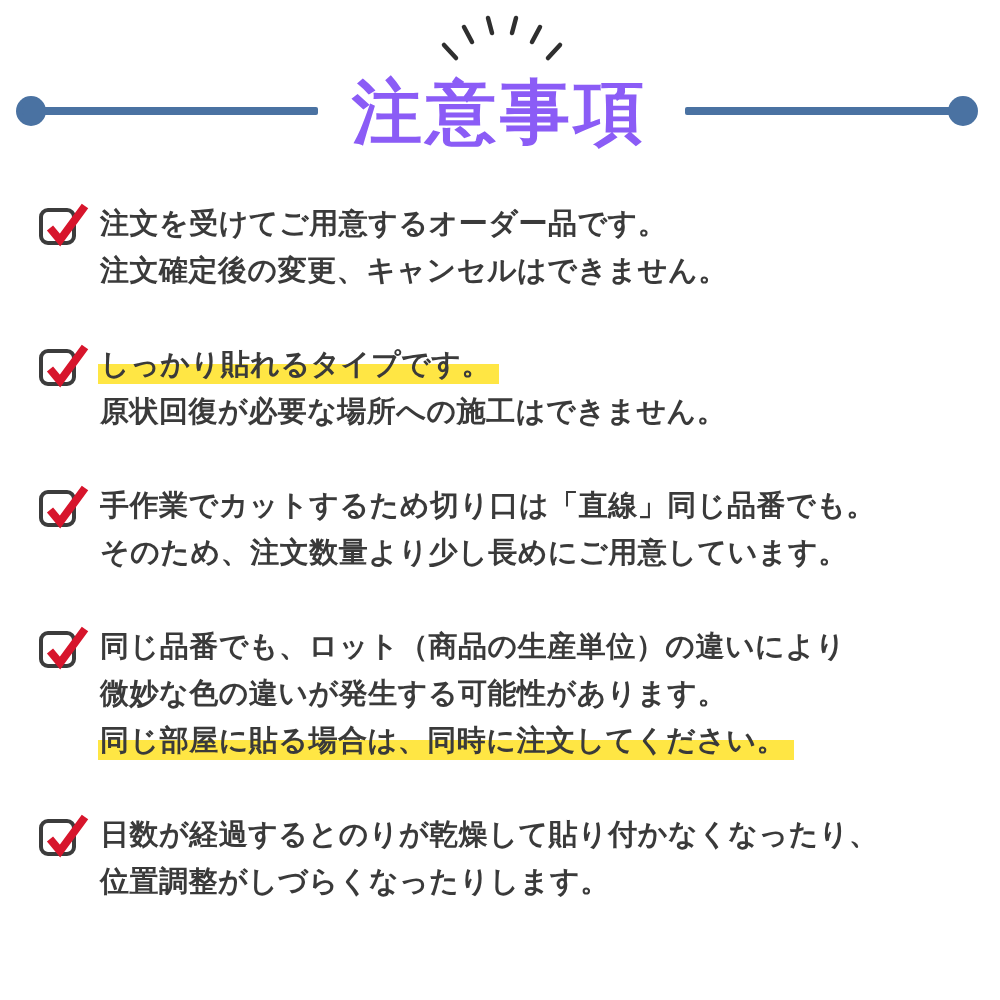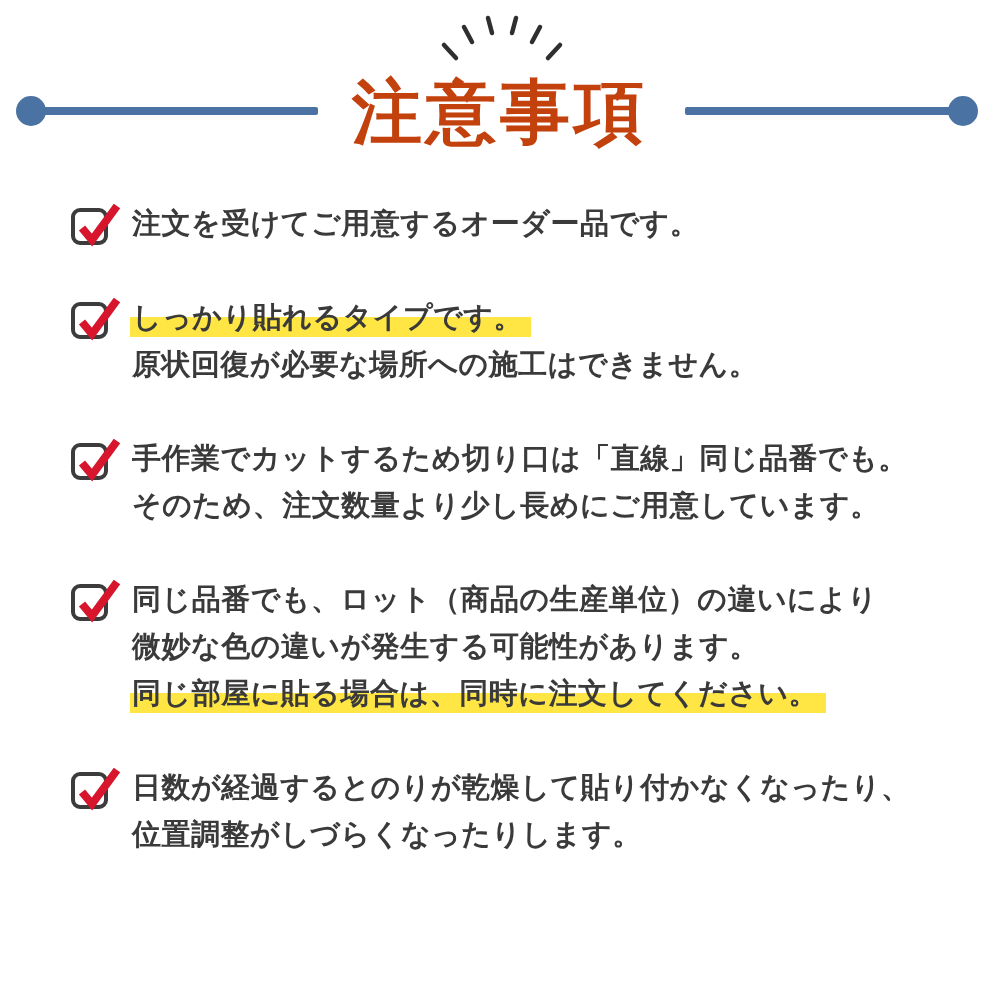--- a/index.html
+++ b/index.html
@@ -14,37 +14,37 @@
   }
 
   
   .header { position:relative; height:200px; }
   .burst { position:absolute; left:432px; top:12px; width:140px; height:60px; }
   .burst line { stroke:#2f2f2f; stroke-width:4.5; stroke-linecap:round; }
   .title {
     position:absolute; top:70px; left:0; width:100%;
     text-align:center;
     font-size:70px; line-height:84px; font-weight:900;
-    letter-spacing:4px; color:#c2410c;
+    letter-spacing:4px; color:#8b5cf6;
   }
   .rule {
     position:absolute; top:107px; height:8px;
     background:#4a72a2; border-radius:2px;
   }
   .rule-left  { left:22px;  width:296px; }
   .rule-right { left:685px; width:267px; }
   .dot {
     position:absolute; top:96px; width:30px; height:30px;
     border-radius:50%; background:#4a72a2;
   }
   .dot-left  { left:16px; }
   .dot-right { left:948px; }
 
   
-  .list { padding-left:71px; }
+  .list { padding-left:39px; }
   .item { display:flex; column-gap:24px; margin-bottom:47px; }
   .checkbox {
     position:relative; flex:none;
     width:37px; height:37px; margin-top:8px;
     border:4px solid #3c3c3c; border-radius:9px;
     background:#ffffff;
   }
   .check {
     position:absolute; left:-3px; top:-14px;
     width:52px; height:52px; overflow:visible;
@@ -84,20 +84,21 @@
   <main class="list">
 
     <section class="item">
       <span class="checkbox">
         <svg class="check" viewBox="0 0 52 52" aria-hidden="true">
           <polyline points="10,30 20,42 45,8"></polyline>
         </svg>
       </span>
       <div class="lines">
         <p class="line"><span>注文を受けてご用意するオーダー品です。</span></p>
+        <p class="line"><span>注文確定後の変更、キャンセルはできません。</span></p>
       </div>
     </section>
 
     <section class="item">
       <span class="checkbox">
         <svg class="check" viewBox="0 0 52 52" aria-hidden="true">
           <polyline points="10,30 20,42 45,8"></polyline>
         </svg>
       </span>
       <div class="lines">

